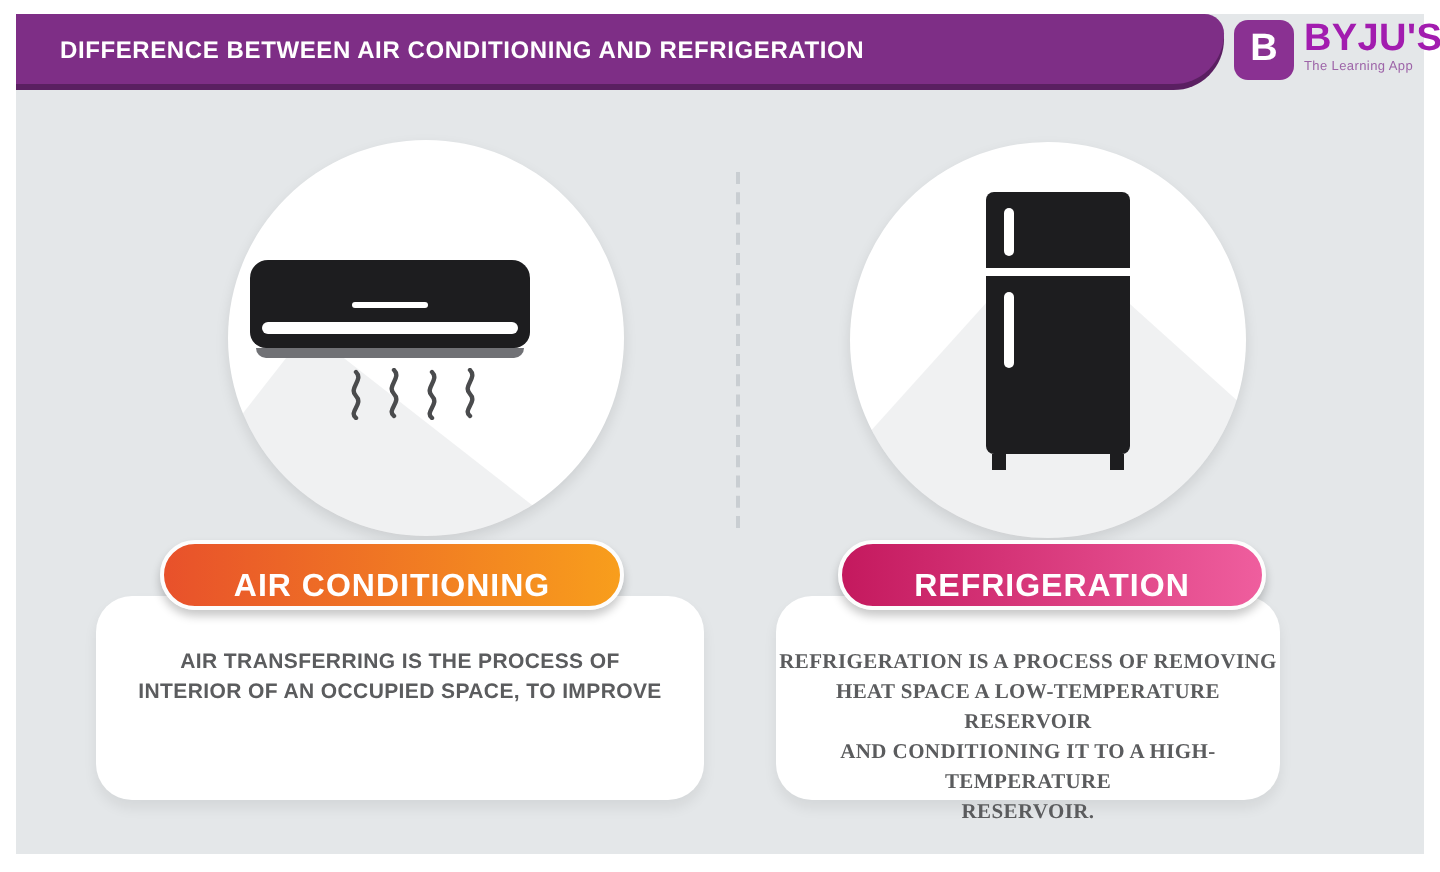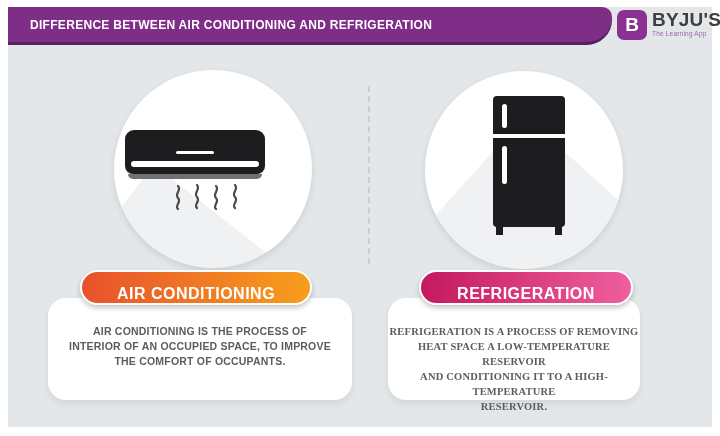--- a/index.html
+++ b/index.html
@@ -9,21 +9,21 @@
 
   
   .header-bar{position:absolute;left:8px;top:7px;width:604px;height:35px;background:#7E2E86;
               border-radius:0 10px 26px 0;box-shadow:0 3px 0 0 #5A1F61;
               display:flex;align-items:center;padding-left:22px;box-sizing:border-box;z-index:5;}
   .header-title{color:#FFFFFF;font-size:12px;font-weight:bold;letter-spacing:0.3px;white-space:nowrap;}
   .logo{position:absolute;left:617px;top:10px;display:flex;align-items:flex-start;z-index:5;}
   .logo-icon{width:30px;height:30px;background:#8A3192;border-radius:7px;color:#fff;
              font-weight:bold;font-size:19px;display:flex;align-items:center;justify-content:center;}
   .logo-textwrap{margin-left:5px;}
-  .logo-brand{font-size:19px;font-weight:bold;color:#404040;line-height:19px;letter-spacing:0.2px;}
+  .logo-brand{font-size:19px;font-weight:bold;color:#a21caf;line-height:19px;letter-spacing:0.2px;}
   .logo-tagline{font-size:6.5px;color:#9D64A8;letter-spacing:0.2px;margin-top:1px;}
 
   
   .divider{position:absolute;left:368px;top:86px;height:178px;width:0;
            border-left:2px dashed #C9CED2;z-index:1;}
 
   
   .circle{position:absolute;width:198px;height:198px;background:#FFFFFF;border-radius:50%;
           overflow:hidden;box-shadow:0 3px 7px rgba(0,0,0,0.10);z-index:2;}
   .circle-left{left:114px;top:70px;}
@@ -104,23 +104,22 @@
       </g>
     </svg>
   </div>
 
   <div class="pill pill-left" style="background: linear-gradient(90deg, rgb(232, 81, 43), rgb(248, 158, 28));">
     <span class="pill-label">AIR CONDITIONING</span>
   </div>
 
   <div class="card card-left">
     <div class="card-text">
-      <div class="card-line">AIR CONDITIONING IS THE PROCESS OF</div>
+      <div class="card-line">AIR TRANSFERRING IS THE PROCESS OF</div>
       <div class="card-line">INTERIOR OF AN OCCUPIED SPACE, TO IMPROVE</div>
-      <div class="card-line">THE COMFORT OF OCCUPANTS.</div>
     </div>
   </div>
 
   <div class="circle circle-right">
     <div class="flat-shadow fr"></div>
     <div class="fridge">
       <div class="fridge-gap"></div>
       <div class="handle handle-top"></div>
       <div class="handle handle-bottom"></div>
       <div class="foot foot-left"></div>

